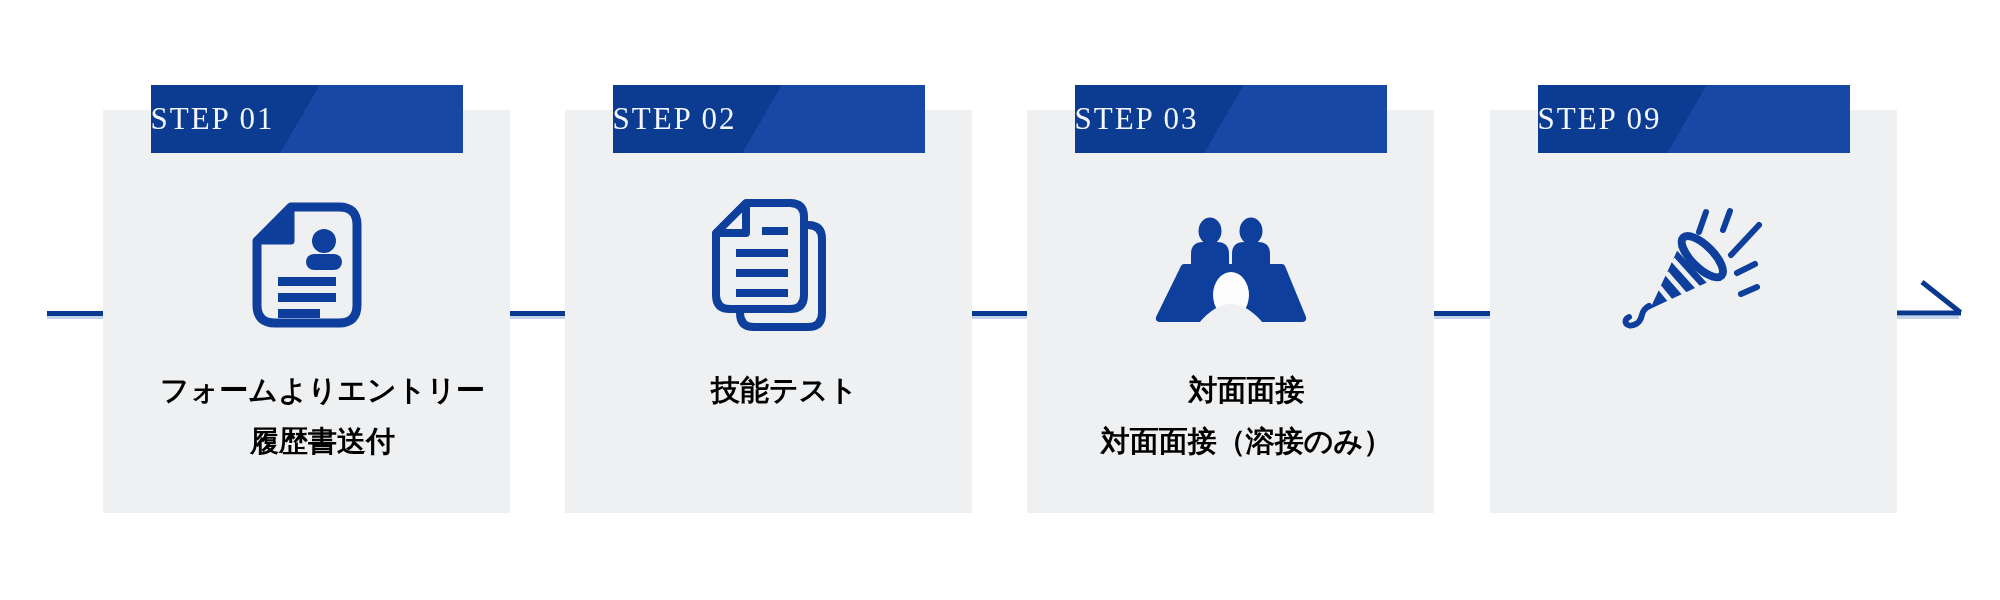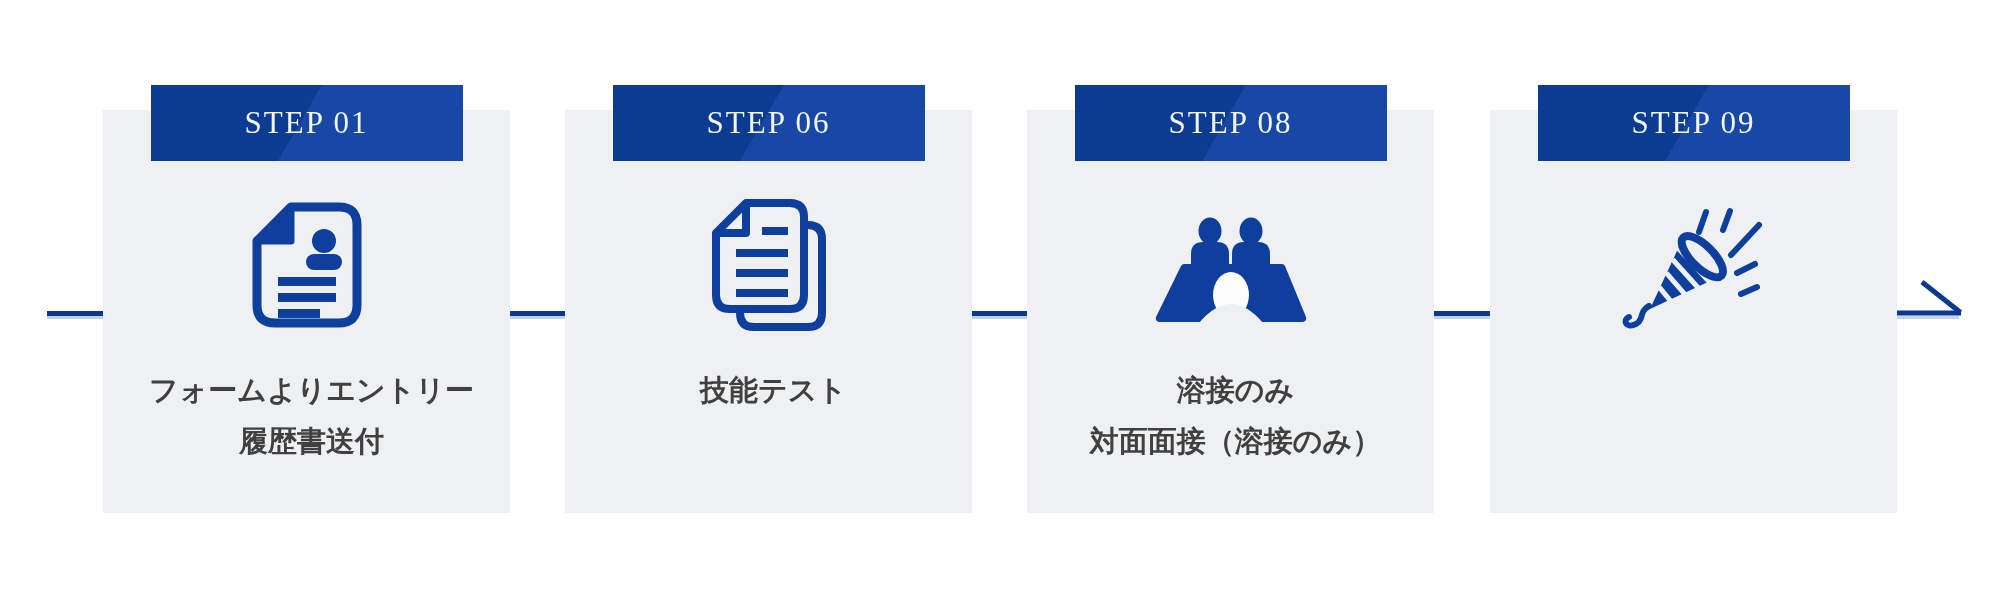--- a/index.html
+++ b/index.html
@@ -15,39 +15,39 @@
     background:#eef0f2;
   }
   .card.c0{left:103px}
   .card.c1{left:565px}
   .card.c2{left:1027px}
   .card.c3{left:1490px}
 
   
   .badge{
     position:absolute;top:-25px;left:50%;transform:translateX(-50%);
-    width:312px;height:76px;
+    width:312px;height:68px;
     background:linear-gradient(120deg,#0c3b92 0%,#0c3b92 48%,#1848a5 48%,#1848a5 100%);
-    display:flex;align-items:center;justify-content:center;
+    display:flex;align-items:center;justify-content:flex-start;
   }
   .badge span{
     color:#f3f6fc;font-family:"Liberation Serif","DejaVu Serif",serif;
     font-size:31px;letter-spacing:2px;font-weight:400;
   }
 
   
   .icon-wrap{
     position:absolute;top:80px;left:0;width:100%;height:150px;
     display:flex;align-items:center;justify-content:center;
   }
 
   
   .label{
-    position:absolute;top:255px;left:5px;width:100%;
-    text-align:center;color:#404040;font-weight:bold;
+    position:absolute;top:255px;left:16px;width:100%;
+    text-align:center;color:#000000;font-weight:bold;
     font-size:29px;line-height:51px;
   }
   .label .line{display:block;}
 
   
   .hline{
     position:absolute;top:311px;height:5px;background:#09388f;
     box-shadow:0 3px 0 rgba(154,178,216,.6);
   }
   .hline.s0{left:47px;width:56px}
@@ -89,55 +89,55 @@
       </svg>
     </div>
     <div class="label">
       <span class="line">フォームよりエントリー</span>
       <span class="line">履歴書送付</span>
     </div>
   </div>
 
   <div class="card c1">
     <div class="badge">
-      <span>STEP 06</span>
+      <span>STEP 02</span>
     </div>
     <div class="icon-wrap">
       <svg width="114" height="132" viewBox="0 0 114 132">
         <path d="M95 26 H96 Q110 26 110 40 V114 Q110 128 96 128 H42 Q28 128 28 114 V110" fill="none" stroke="#0e3f9c" stroke-width="8" stroke-linecap="round" stroke-linejoin="round"></path>
         <path d="M34 4 H78 Q92 4 92 18 V96 Q92 110 78 110 H18 Q4 110 4 96 V34 Z" fill="#eef0f2" stroke="#0e3f9c" stroke-width="8" stroke-linejoin="round"></path>
         <path d="M34 4 V34 H4" fill="none" stroke="#0e3f9c" stroke-width="8" stroke-linejoin="round"></path>
         <line x1="50" y1="32" x2="76" y2="32" stroke="#0e3f9c" stroke-width="8"></line>
         <line x1="24" y1="54" x2="76" y2="54" stroke="#0e3f9c" stroke-width="8"></line>
         <line x1="24" y1="74" x2="76" y2="74" stroke="#0e3f9c" stroke-width="8"></line>
         <line x1="24" y1="94" x2="76" y2="94" stroke="#0e3f9c" stroke-width="8"></line>
       </svg>
     </div>
     <div class="label">
       <span class="line">技能テスト</span>
     </div>
   </div>
 
   <div class="card c2">
     <div class="badge">
-      <span>STEP 08</span>
+      <span>STEP 03</span>
     </div>
     <div class="icon-wrap">
       <svg width="154" height="116" viewBox="0 0 154 116">
         <ellipse cx="56" cy="24" rx="11.5" ry="13.5" fill="#0e3f9c"></ellipse>
         <path d="M37 59 V47 Q37 35 49 35 H63 Q75 35 75 47 V59 Z" fill="#0e3f9c"></path>
         <ellipse cx="97" cy="24" rx="11.5" ry="13.5" fill="#0e3f9c"></ellipse>
         <path d="M78 59 V47 Q78 35 90 35 H104 Q116 35 116 47 V59 Z" fill="#0e3f9c"></path>
         <path d="M30 57 H128 Q130 57 131 59 L152 110 Q153 115 148 115 H6 Q1 115 2 110 L27 59 Q28 57 30 57 Z" fill="#0e3f9c"></path>
         <ellipse cx="77" cy="88" rx="18" ry="23" fill="#fdfdfd"></ellipse>
         <path d="M45 116 Q77 78 109 116 Z" fill="#eef0f2"></path>
       </svg>
     </div>
     <div class="label">
-      <span class="line">溶接のみ</span>
+      <span class="line">対面面接</span>
       <span class="line">対面面接（溶接のみ）</span>
     </div>
   </div>
 
   <div class="card c3">
     <div class="badge">
       <span>STEP 09</span>
     </div>
     <div class="icon-wrap">
       <svg width="175" height="140" viewBox="0 0 175 140">

